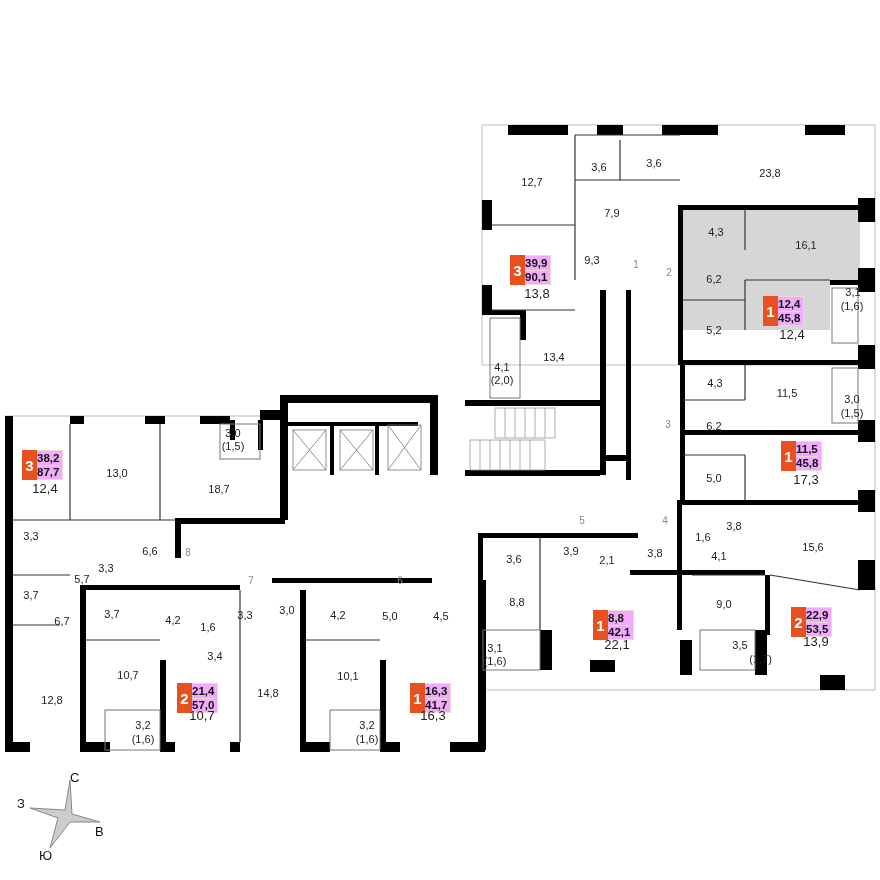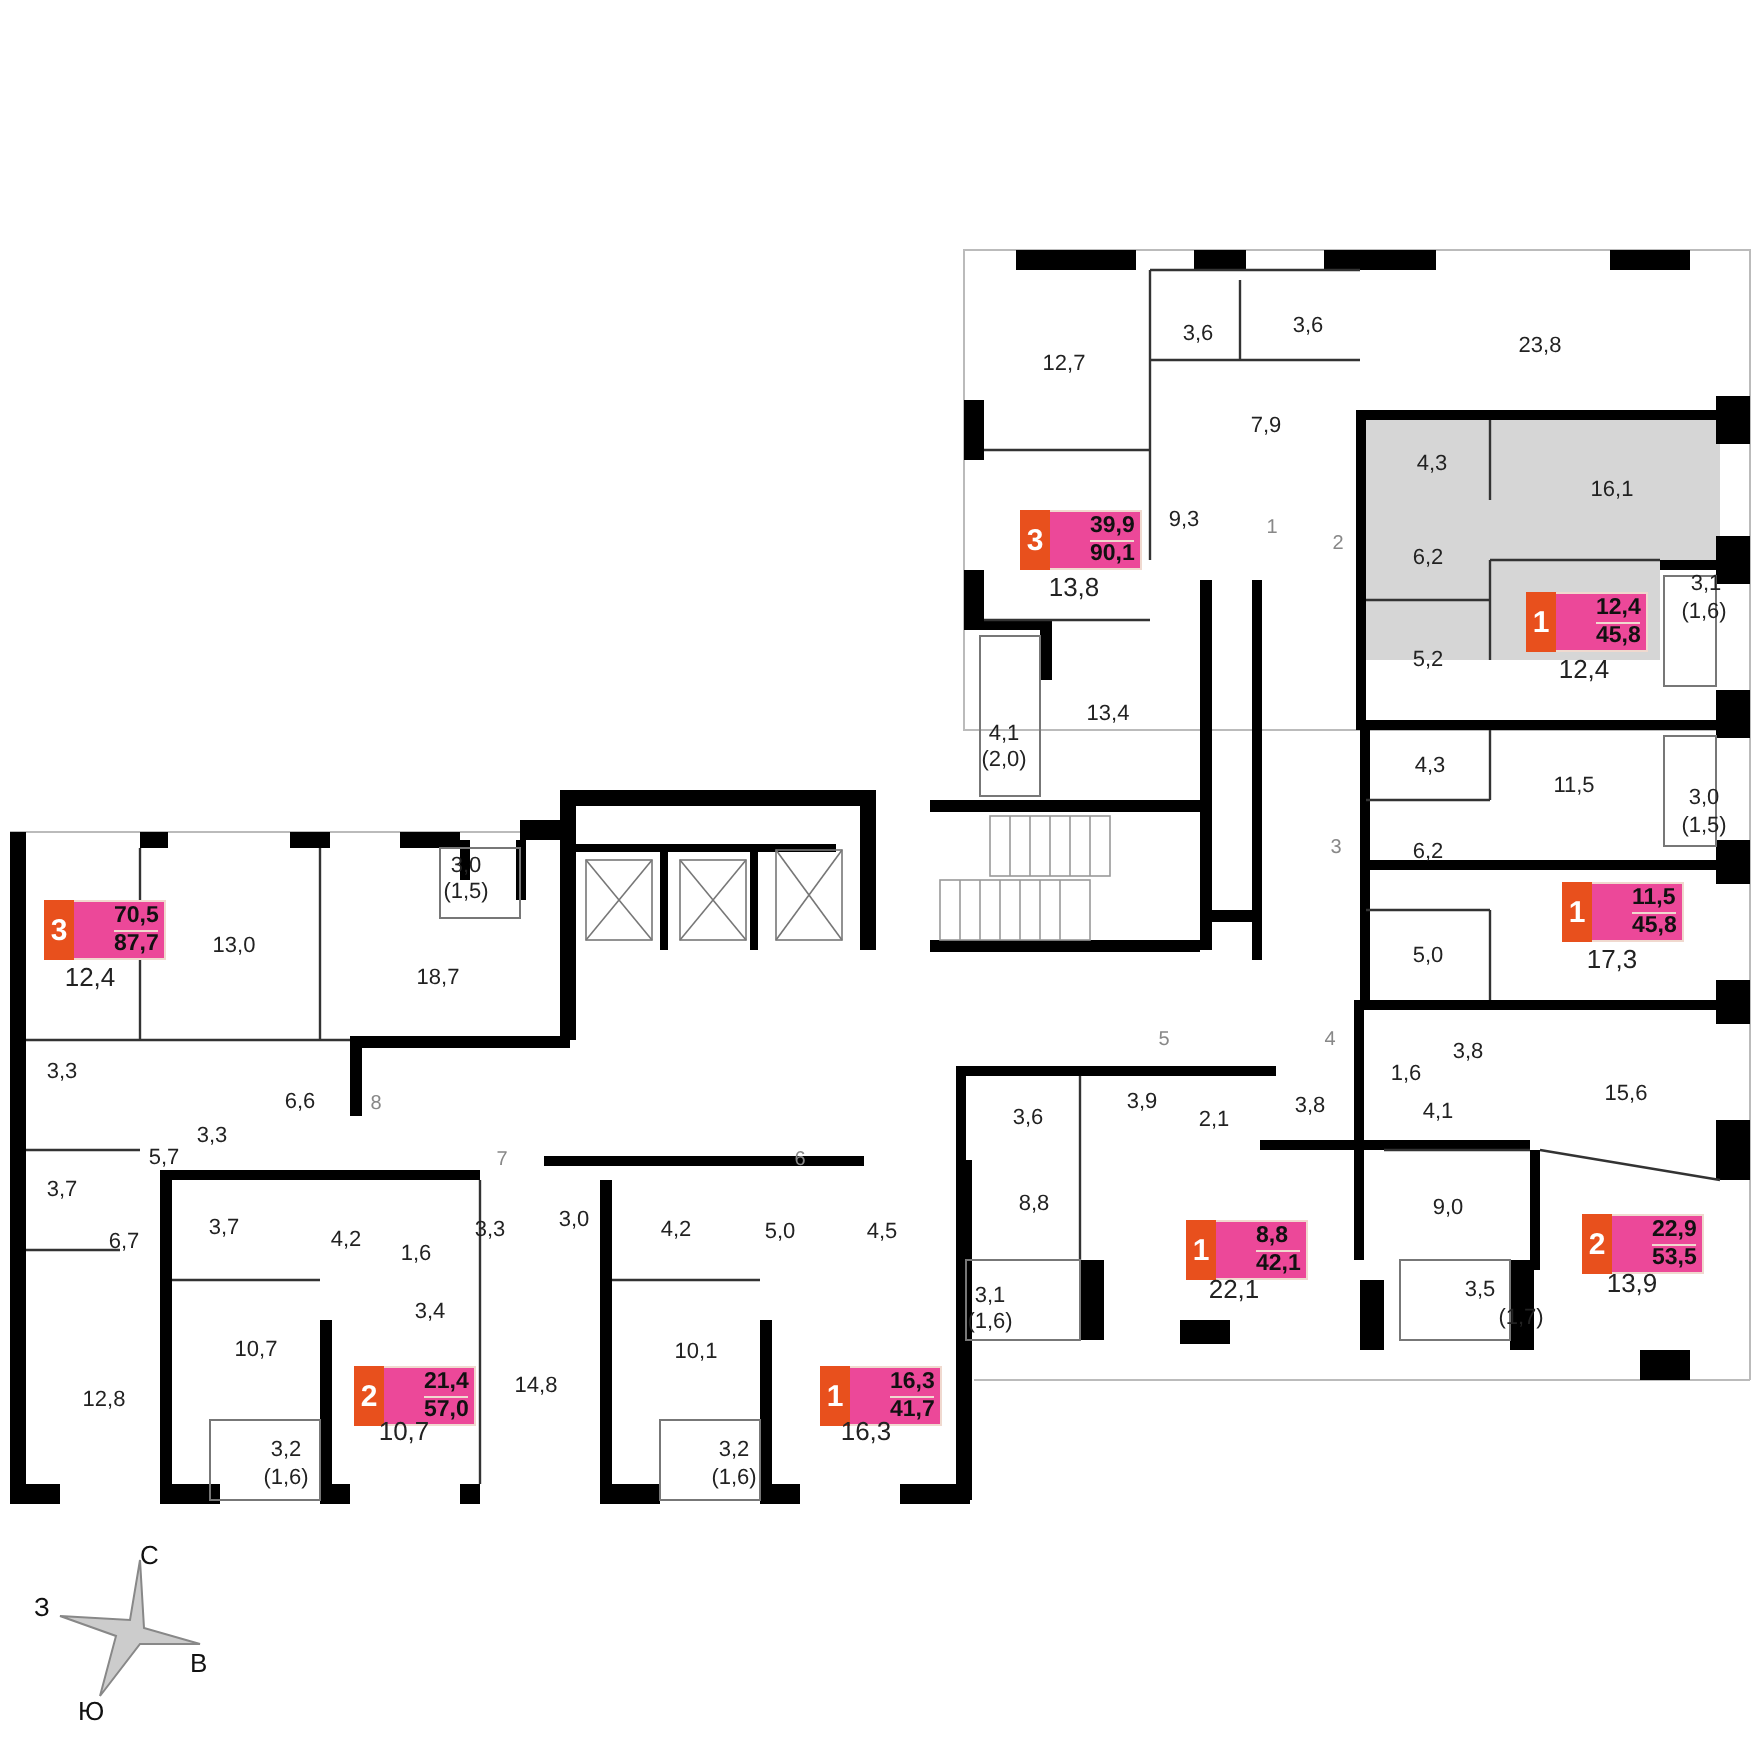--- a/index.html
+++ b/index.html
@@ -2,21 +2,21 @@
 <html><head>
 <meta charset="utf-8">
 <style>
   html,body{margin:0;padding:0;background:#fff;}
   body{width:880px;height:880px;position:relative;overflow:hidden;font-family:"Liberation Sans",sans-serif;color:#222;}
   #plan{position:absolute;left:0;top:0;width:880px;height:880px;}
   .lbl{position:absolute;font-size:11px;line-height:12px;color:#222;transform:translate(-50%,-50%);white-space:nowrap;text-align:center;}
   .door{position:absolute;font-size:10px;color:#888;transform:translate(-50%,-50%);}
   .badge{position:absolute;display:flex;align-items:stretch;height:30px;}
   .badge .num{width:15px;background:#e8501d;color:#fff;font-weight:bold;font-size:15px;display:flex;align-items:center;justify-content:center;}
-  .badge .vals{display:flex;flex-direction:column;justify-content:center;padding:0 3px 0 20px;border:1px solid #f0d9cf;border-left:none;background:#ec4899;}
+  .badge .vals{display:flex;flex-direction:column;justify-content:center;padding:0 3px 0 0;border:1px solid #f0d9cf;border-left:none;background:#f0abfc;}
   .badge .vals span{font-size:11.5px;line-height:13px;font-weight:bold;color:#111;}
   .badge .vals span.live{border-bottom:1px solid #f0d9cf;}
   .badge-room{position:absolute;font-size:13px;transform:translateX(-50%);}
   .compass{position:absolute;left:10px;top:770px;width:130px;height:100px;}
   .compass span{position:absolute;font-size:13px;color:#111;}
 </style>
 </head>
 <body>
 
 <svg id="plan" viewBox="0 0 880 880" xmlns="http://www.w3.org/2000/svg">
@@ -177,21 +177,21 @@
     <rect x="483" y="630" width="57" height="40"></rect>
     <rect x="700" y="630" width="55" height="40"></rect>
   </g>
 </svg>
 
 <div id="room-labels">
     <div class="lbl" style="left: 532px; top: 182px;">12,7</div>
     <div class="lbl" style="left: 599px; top: 167px;">3,6</div>
     <div class="lbl" style="left: 654px; top: 163px;">3,6</div>
     <div class="lbl" style="left: 770px; top: 173px;">23,8</div>
-    <div class="lbl" style="left: 633px; top: 213px;">7,9</div>
+    <div class="lbl" style="left: 612px; top: 213px;">7,9</div>
     <div class="lbl" style="left: 592px; top: 244px; margin-top: 16px;">9,3</div>
     <div class="lbl" style="left: 716px; top: 232px;">4,3</div>
     <div class="lbl" style="left: 806px; top: 245px;">16,1</div>
     <div class="lbl" style="left: 714px; top: 279px;">6,2</div>
     <div class="lbl" style="left: 714px; top: 330px;">5,2</div>
     <div class="lbl" style="left: 853px; top: 292px;">3,1</div>
     <div class="lbl" style="left: 852px; top: 306px;">(1,6)</div>
     <div class="lbl" style="left: 554px; top: 357px;">13,4</div>
     <div class="lbl" style="left: 502px; top: 367px;">4,1</div>
     <div class="lbl" style="left: 502px; top: 380px;">(2,0)</div>
@@ -277,21 +277,21 @@
   <div class="vals">
       <span class="live">11,5</span>
       <span>45,8</span>
     </div>
 </div>
 <div class="badge-room" style="left:806px;top:472px;">17,3</div>
 
 <div class="badge" style="left:22px;top:450px;">
   <div class="num">3</div>
   <div class="vals">
-      <span class="live">70,5</span>
+      <span class="live">38,2</span>
       <span>87,7</span>
     </div>
 </div>
 <div class="badge-room" style="left:45px;top:481px;">12,4</div>
 
 <div class="badge" style="left:177px;top:683px;">
   <div class="num">2</div>
   <div class="vals">
       <span class="live">21,4</span>
       <span>57,0</span>

